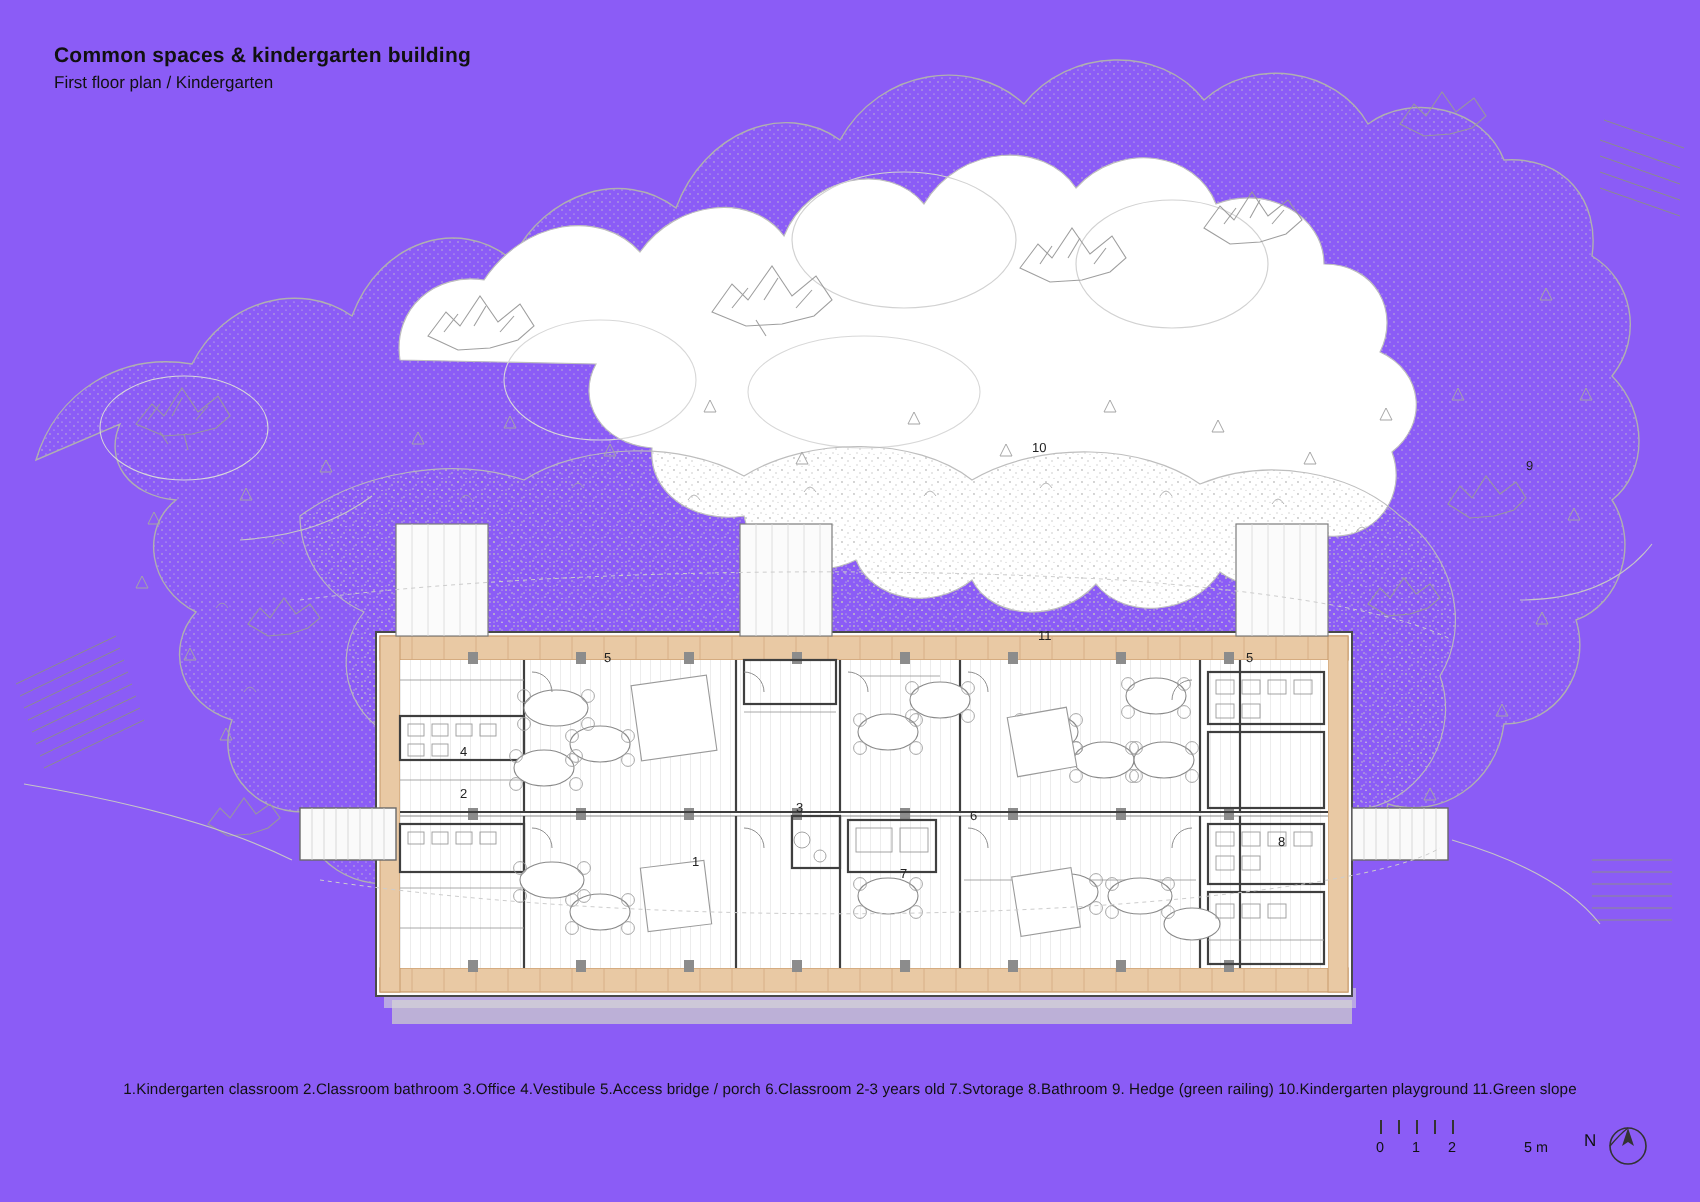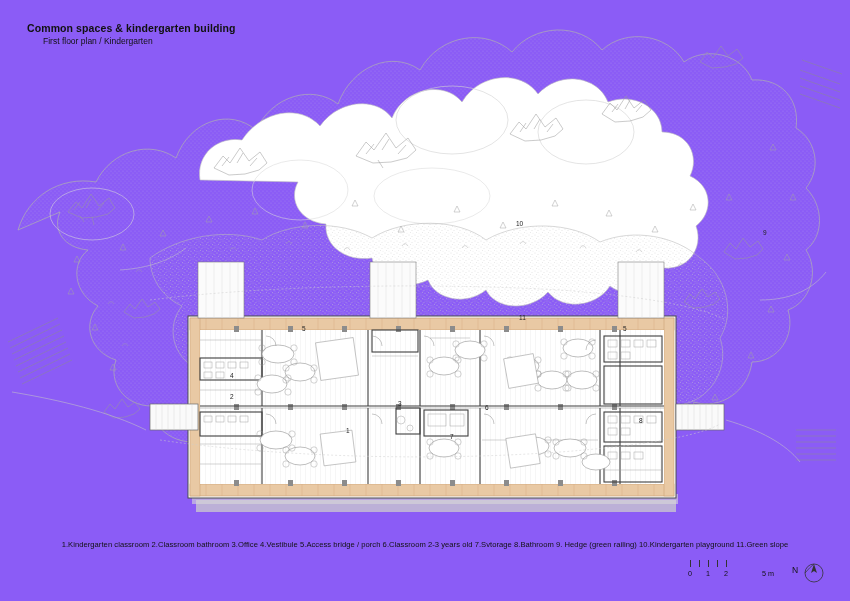--- a/index.html
+++ b/index.html
@@ -31,21 +31,20 @@
     font-size: 10.5px;
     font-weight: bold;
     letter-spacing: 0.1px;
     color: #111;
   }
   #title-sub {
     font-size: 8.5px;
     font-weight: normal;
     color: #111;
     margin-top: 1px;
-    margin-left: 16px;
   }
   
   #legend {
     position: absolute;
     left: 0;
     right: 0;
     top: 540px;
     text-align: center;
     font-size: 7.6px;
     color: #111;

